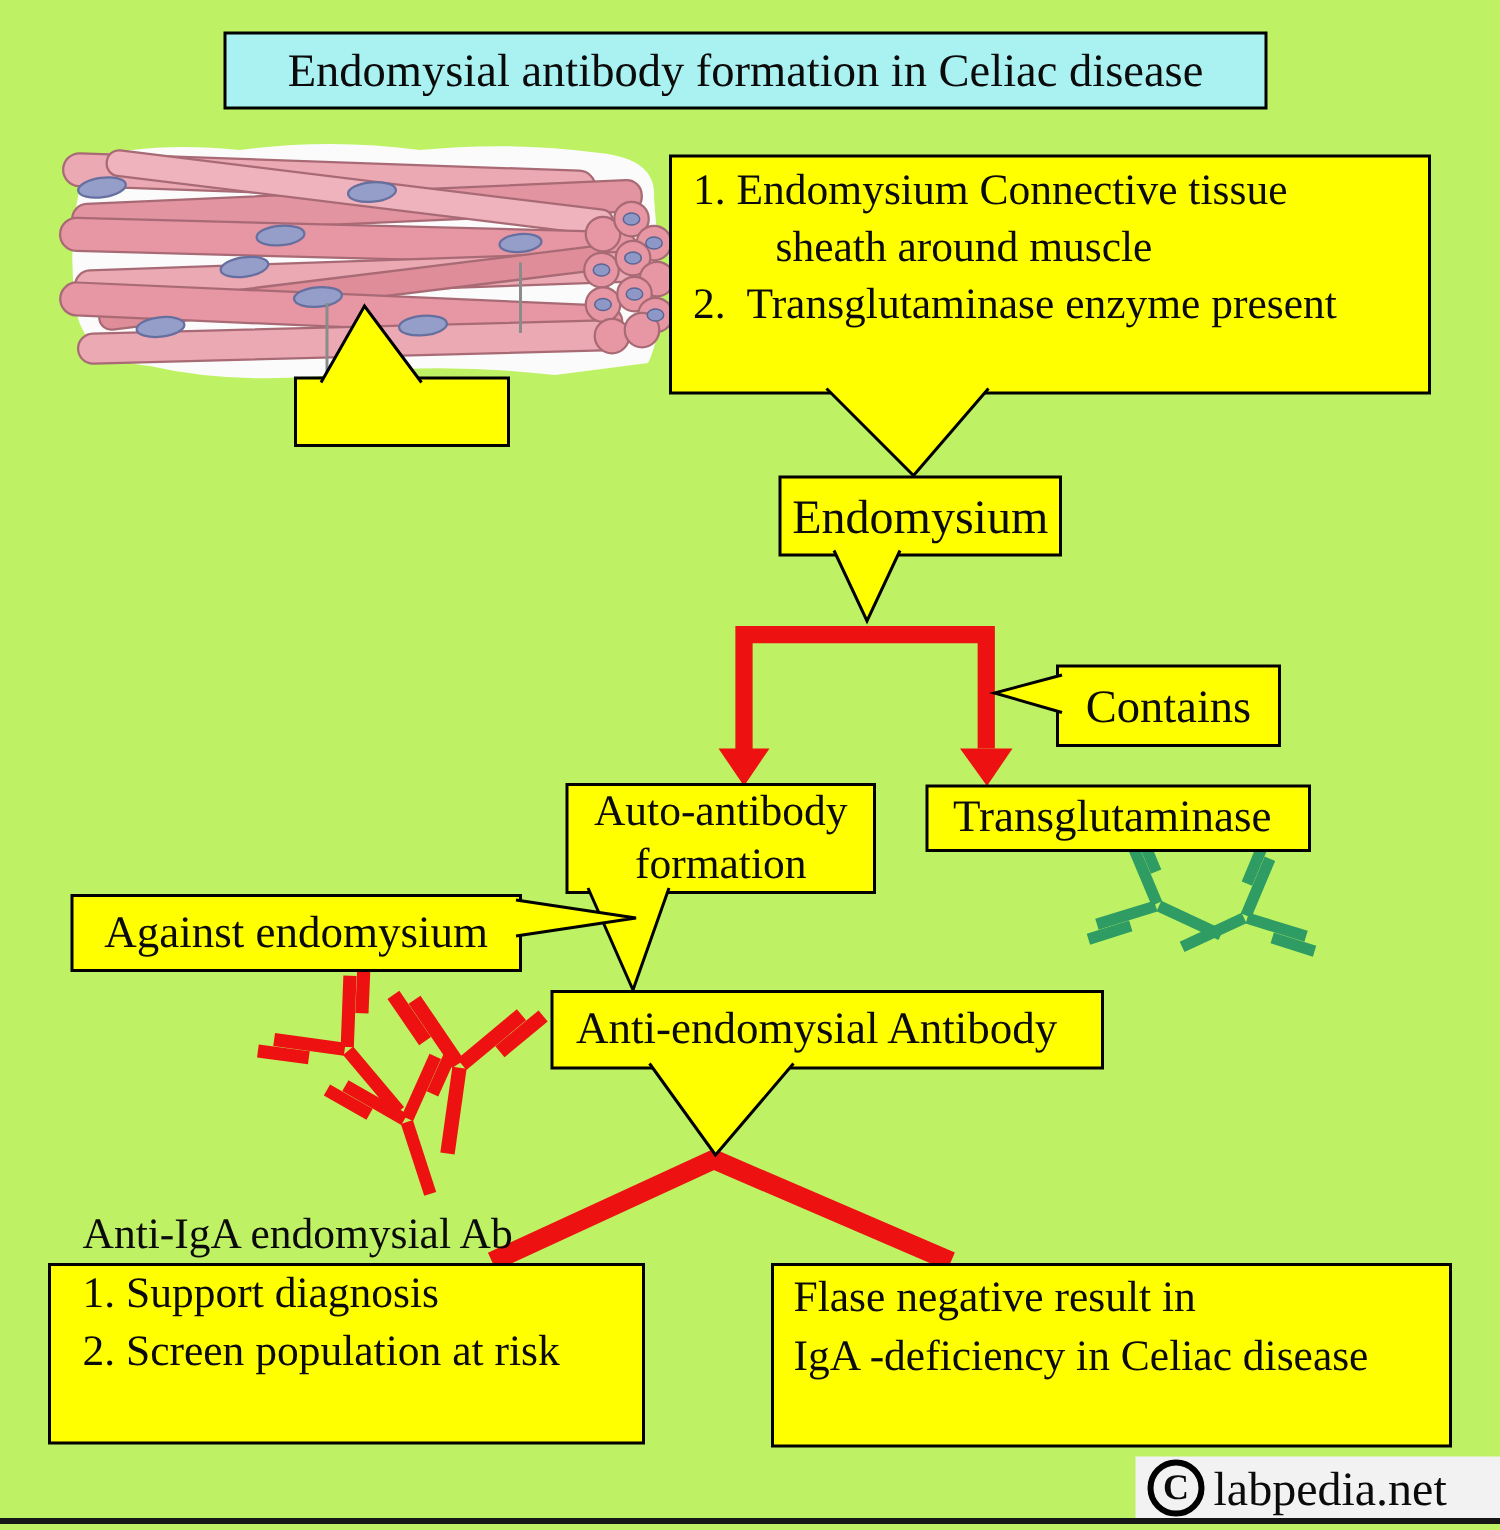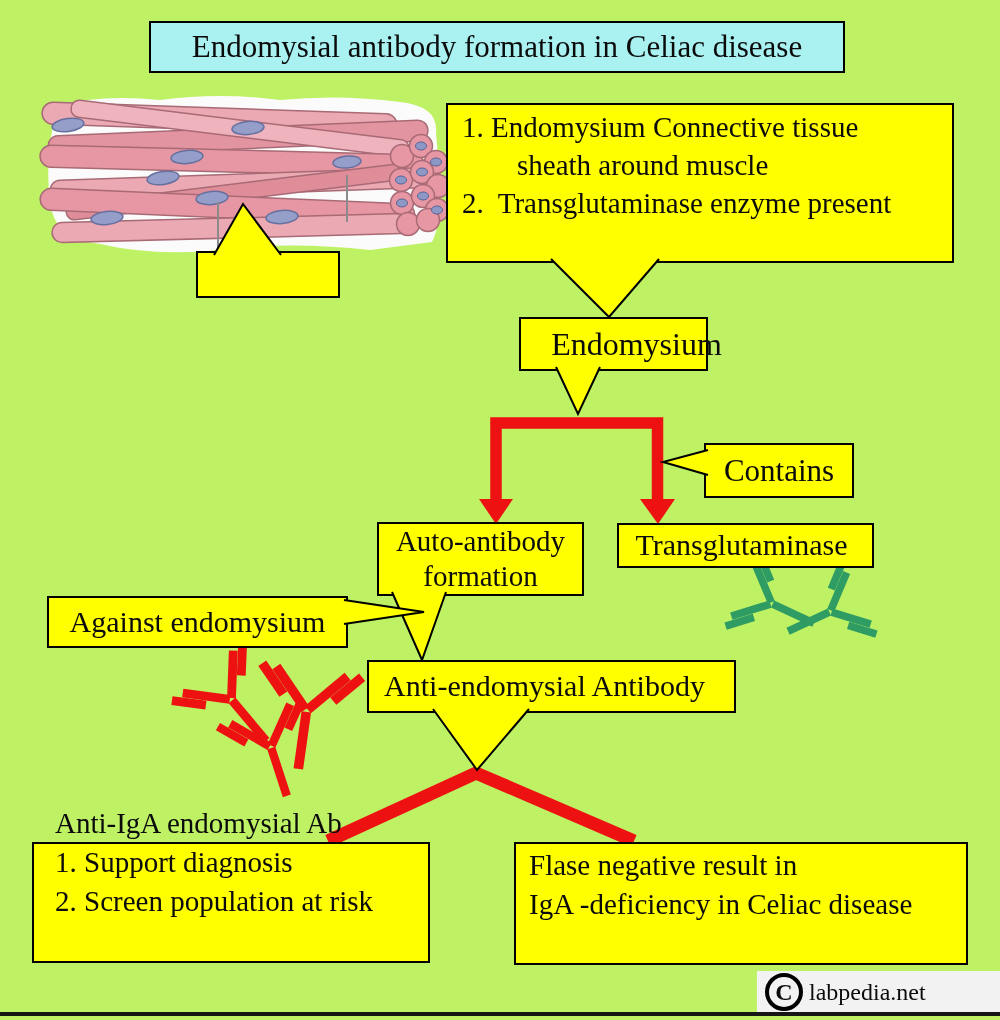--- a/index.html
+++ b/index.html
@@ -23,21 +23,21 @@
   .endomysium-lbl{font-size:32px;}
   .mid-lbl{font-size:30px;}
   .contains-lbl{font-size:31px;}
   .auto-lbl{font-size:29px; line-height:35px;}
   .footer{position:absolute; left:757px; top:971px; width:243px; height:42px;
           background:#f2f2f2; display:flex; align-items:center; justify-content:flex-start;
           gap:6px; padding-left:8px; box-sizing:border-box;}
   .csym{width:30px; height:30px; border:4px solid #000; border-radius:50%;
         display:flex; align-items:center; justify-content:center;
         font-size:24px; font-weight:bold; line-height:1;}
-  .site{font-size:24px;}
+  .site{font-size:32px;}
   .bottom-rule{position:absolute; left:0; top:1012px; width:1000px; height:4px; background:#161616;}
 </style>
 </head>
 <body>
 
 <div class="canvas">
 
   <svg class="diagram" width="1000" height="1020" viewBox="0 0 1000 1020">
     <defs>
       <g id="ab" fill="none" stroke-width="8">
@@ -152,21 +152,21 @@
 
   <div class="lbl title" style="left:150px; top:22px; width:694px; height:50px;">Endomysial antibody formation in Celiac disease</div>
 
   <div class="info" style="left:462px; top:108px; width:480px; height:150px;">
     <div class="ln">1. Endomysium Connective tissue</div>
     <div class="ln ind1">sheath around muscle</div>
     <div class="ln">2.&nbsp; Transglutaminase enzyme present</div>
   </div>
 
 
-  <div class="lbl endomysium-lbl" style="left:520px; top:318px; width:187px; height:52px;padding-left:23px;">Endomysium</div>
+  <div class="lbl endomysium-lbl" style="left:520px; top:318px; width:187px; height:52px;">Endomysium</div>
 
   <div class="lbl contains-lbl" style="left:705px; top:444px; width:148px; height:53px;">Contains</div>
 
   <div class="lbl auto-lbl" style="left:378px; top:523px; width:205px; height:72px;">Auto-antibody formation</div>
 
   <div class="lbl mid-lbl" style="left:618px; top:524px; width:247px; height:43px;">Transglutaminase</div>
 
   <div class="lbl mid-lbl" style="left:48px; top:597px; width:299px; height:50px;">Against endomysium</div>
 
   <div class="lbl mid-lbl" style="left:368px; top:661px; width:353px; height:51px;">Anti-endomysial Antibody</div>

